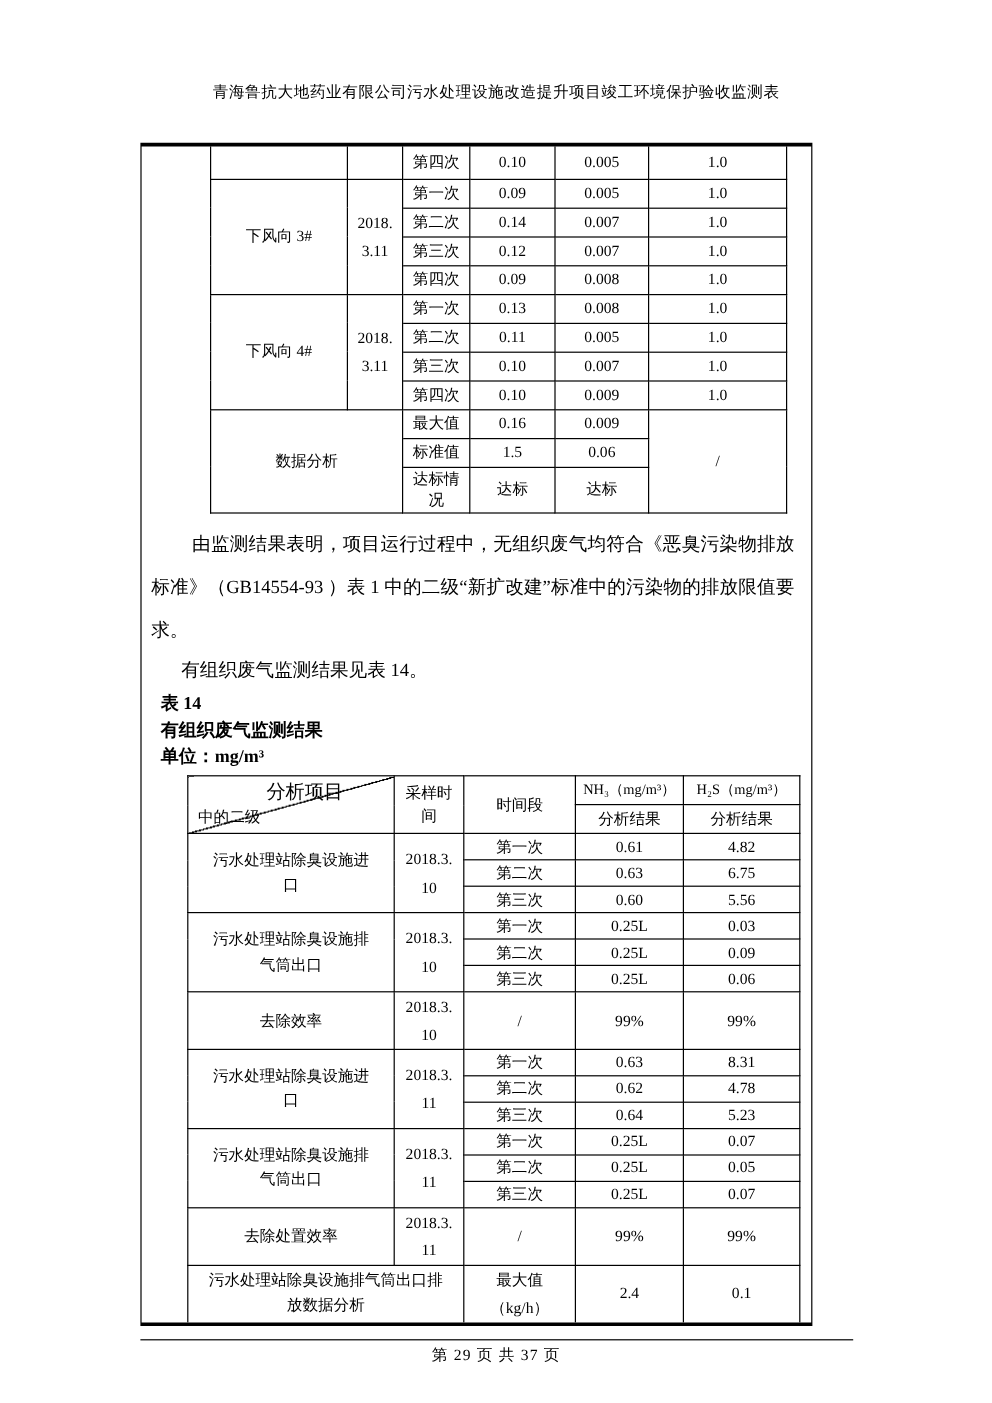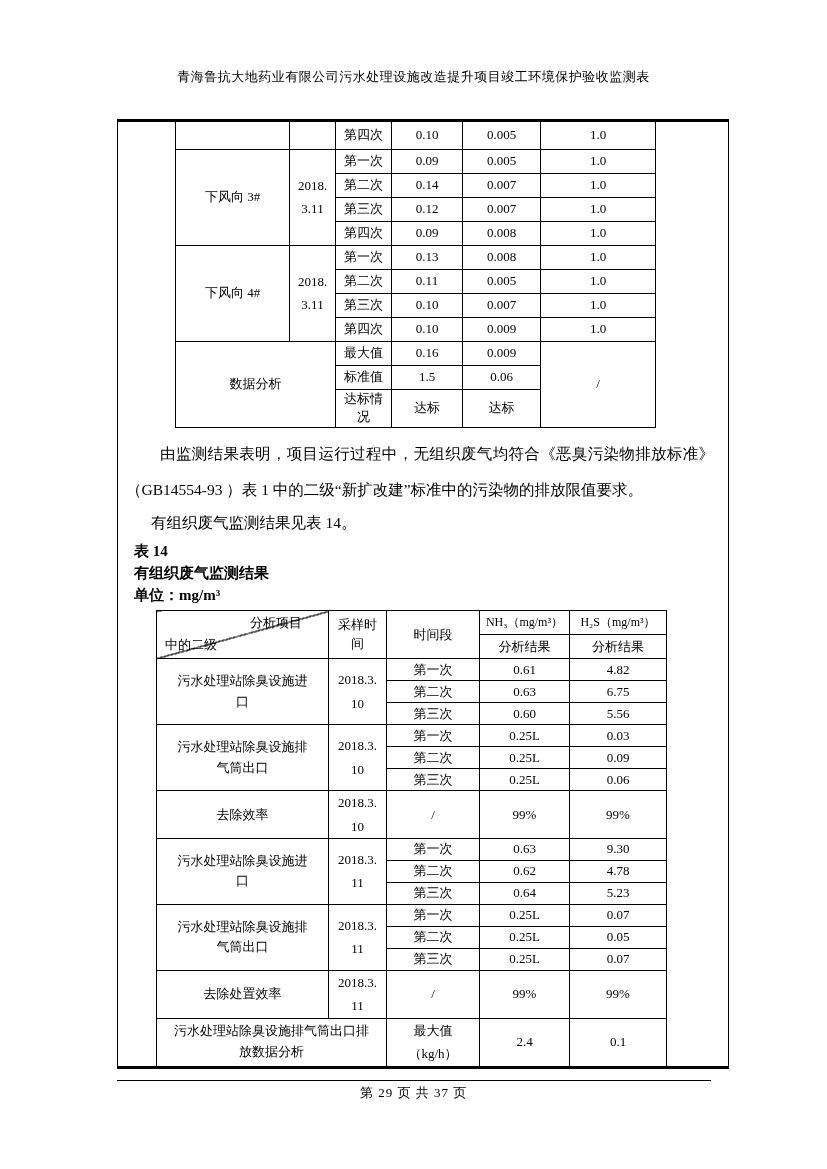--- a/index.html
+++ b/index.html
@@ -14,21 +14,21 @@
   .doc-title {
     padding-top:48px;
     text-align:center;
     font-size:13px;
     letter-spacing:0.5px;
   }
 
   .frame {
     margin-left:117px;
     margin-top:33px;
-    width:612px;
+    width:560px;
     border-left:1px solid #000;
     border-right:1px solid #000;
     border-top:3px solid #000;
     border-bottom:3px solid #000;
   }
 
   table { border-collapse:collapse; table-layout:fixed; }
   td {
     border:1px solid #000;
     text-align:center;
@@ -81,21 +81,21 @@
   .sitecell { padding:0 16px; line-height:1.6; }
   .unit { white-space:nowrap; font-size:12px; padding:0; }
 
   .diag {
     position:relative;
     padding:0;
     background:linear-gradient(to bottom right,
       transparent calc(50% - 0.6px), #000 calc(50% - 0.6px),
       #000 calc(50% + 0.6px), transparent calc(50% + 0.6px));
   }
-  .diag .diag-top { position:absolute; top:3px; right:26px; font-size:13px; }
+  .diag .diag-top { position:absolute; top:3px; right:42px; font-size:16px; }
   .diag .diag-bot { position:absolute; bottom:4px; left:8px; font-size:13px; }
 
   .datecell { line-height:1.7; }
 
   
   .footer-rule {
     margin-left:117px;
     margin-top:11px;
     width:594px;
     border-top:1px solid #000;
@@ -294,21 +294,21 @@
       </tr>
 
       <tr class="h22">
         <td rowspan="3" class="sitecell">污水处理站除臭设施进口</td>
         <td rowspan="3" class="datecell">
           <span class="ln">2018.3.</span>
           <span class="ln">11</span>
         </td>
         <td>第一次</td>
         <td>0.63</td>
-        <td>9.30</td>
+        <td>8.31</td>
       </tr>
       <tr class="h22">
         <td>第二次</td>
         <td>0.62</td>
         <td>4.78</td>
       </tr>
       <tr class="h22">
         <td>第三次</td>
         <td>0.64</td>
         <td>5.23</td>

